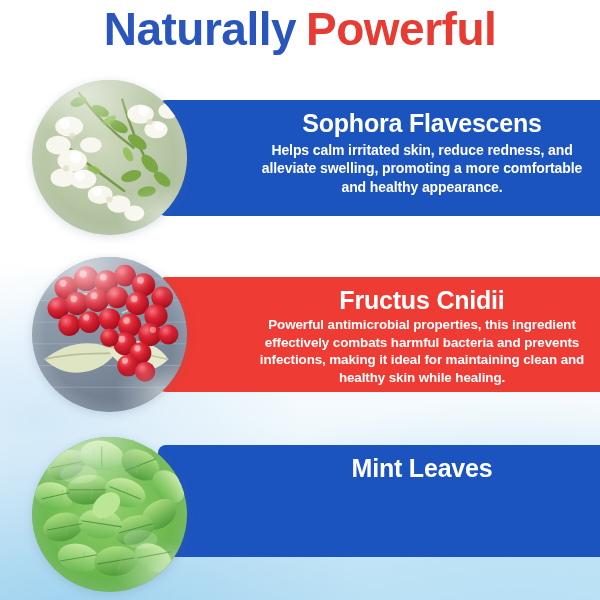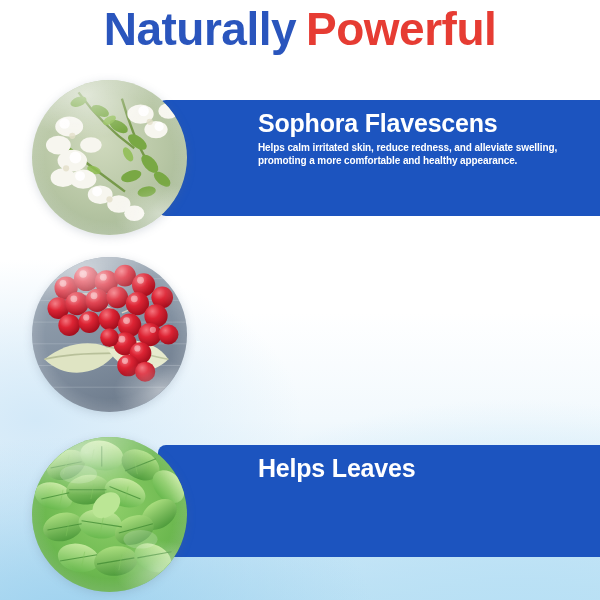--- a/index.html
+++ b/index.html
@@ -55,39 +55,39 @@
   .row-3 { top: 437px; height: 165px; }
 
   .banner {
     position: absolute;
     left: 158px;
     right: 0;
     border-radius: 8px 0 0 8px;
     color: #ffffff;
     box-sizing: border-box;
     padding: 9px 14px 10px 100px;
-    text-align: left;
+    text-align: center;
   }
   .banner-blue { background: #1c54bf; }
   .banner-red  { background: #ee3b33; }
 
   .row-1 .banner { top: 20px; height: 116px; }
   .row-2 .banner { top: 20px; height: 115px; }
   .row-3 .banner { top: 8px;  height: 112px; }
 
   .banner-title {
     font-size: 25px;
     font-weight: bold;
     line-height: 1.15;
     margin: 0 0 3px 0;
     letter-spacing: -0.2px;
   }
   .row-2 .banner-title { margin-bottom: 1px; }
   .banner-desc {
-    font-size: 10px;
+    font-size: 14px;
     font-weight: bold;
     line-height: 1.33;
     margin: 0;
     letter-spacing: -0.1px;
   }
   .row-2 .banner-desc { font-size: 13.4px; }
 
   
   .thumb {
     position: absolute;
@@ -186,20 +186,24 @@
           <circle cx="22" cy="57" r="2"></circle>
           <circle cx="50" cy="77" r="2"></circle>
           <circle cx="76" cy="27" r="2"></circle>
         </g>
       </svg>
       <div class="gloss"></div>
     </div>
   </div>
 
   <div class="row row-2">
+    <div class="banner banner-red">
+      <p class="banner-title">Fructus Cnidii</p>
+      <p class="banner-desc">Powerful antimicrobial properties, this ingredient effectively combats harmful bacteria and prevents infections, making it ideal for maintaining clean and healthy skin while healing.</p>
+    </div>
     <div class="thumb">
       <svg viewBox="0 0 100 100" preserveAspectRatio="xMidYMid slice">
         <defs>
           <linearGradient id="cloth2" x1="0" y1="0" x2="0.4" y2="1">
             <stop offset="0%" stop-color="#9aa7b4"></stop>
             <stop offset="60%" stop-color="#8492a2"></stop>
             <stop offset="100%" stop-color="#6f7d8e"></stop>
           </linearGradient>
           <radialGradient id="berry2" cx="35%" cy="30%" r="70%">
             <stop offset="0%" stop-color="#f4737c"></stop>
@@ -266,21 +270,21 @@
           <circle cx="60" cy="67" r="2"></circle>
           <circle cx="78" cy="47" r="2"></circle>
         </g>
       </svg>
       <div class="gloss"></div>
     </div>
   </div>
 
   <div class="row row-3">
     <div class="banner banner-blue">
-      <p class="banner-title">Helps Leaves</p>
+      <p class="banner-title">Mint Leaves</p>
     </div>
     <div class="thumb">
       <svg viewBox="0 0 100 100" preserveAspectRatio="xMidYMid slice">
         <defs>
           <radialGradient id="bg3" cx="50%" cy="45%" r="72%">
             <stop offset="0%" stop-color="#8fcf6a"></stop>
             <stop offset="60%" stop-color="#6cb84f"></stop>
             <stop offset="100%" stop-color="#4f9a3c"></stop>
           </radialGradient>
           <linearGradient id="lf3" x1="0" y1="0" x2="0" y2="1">

